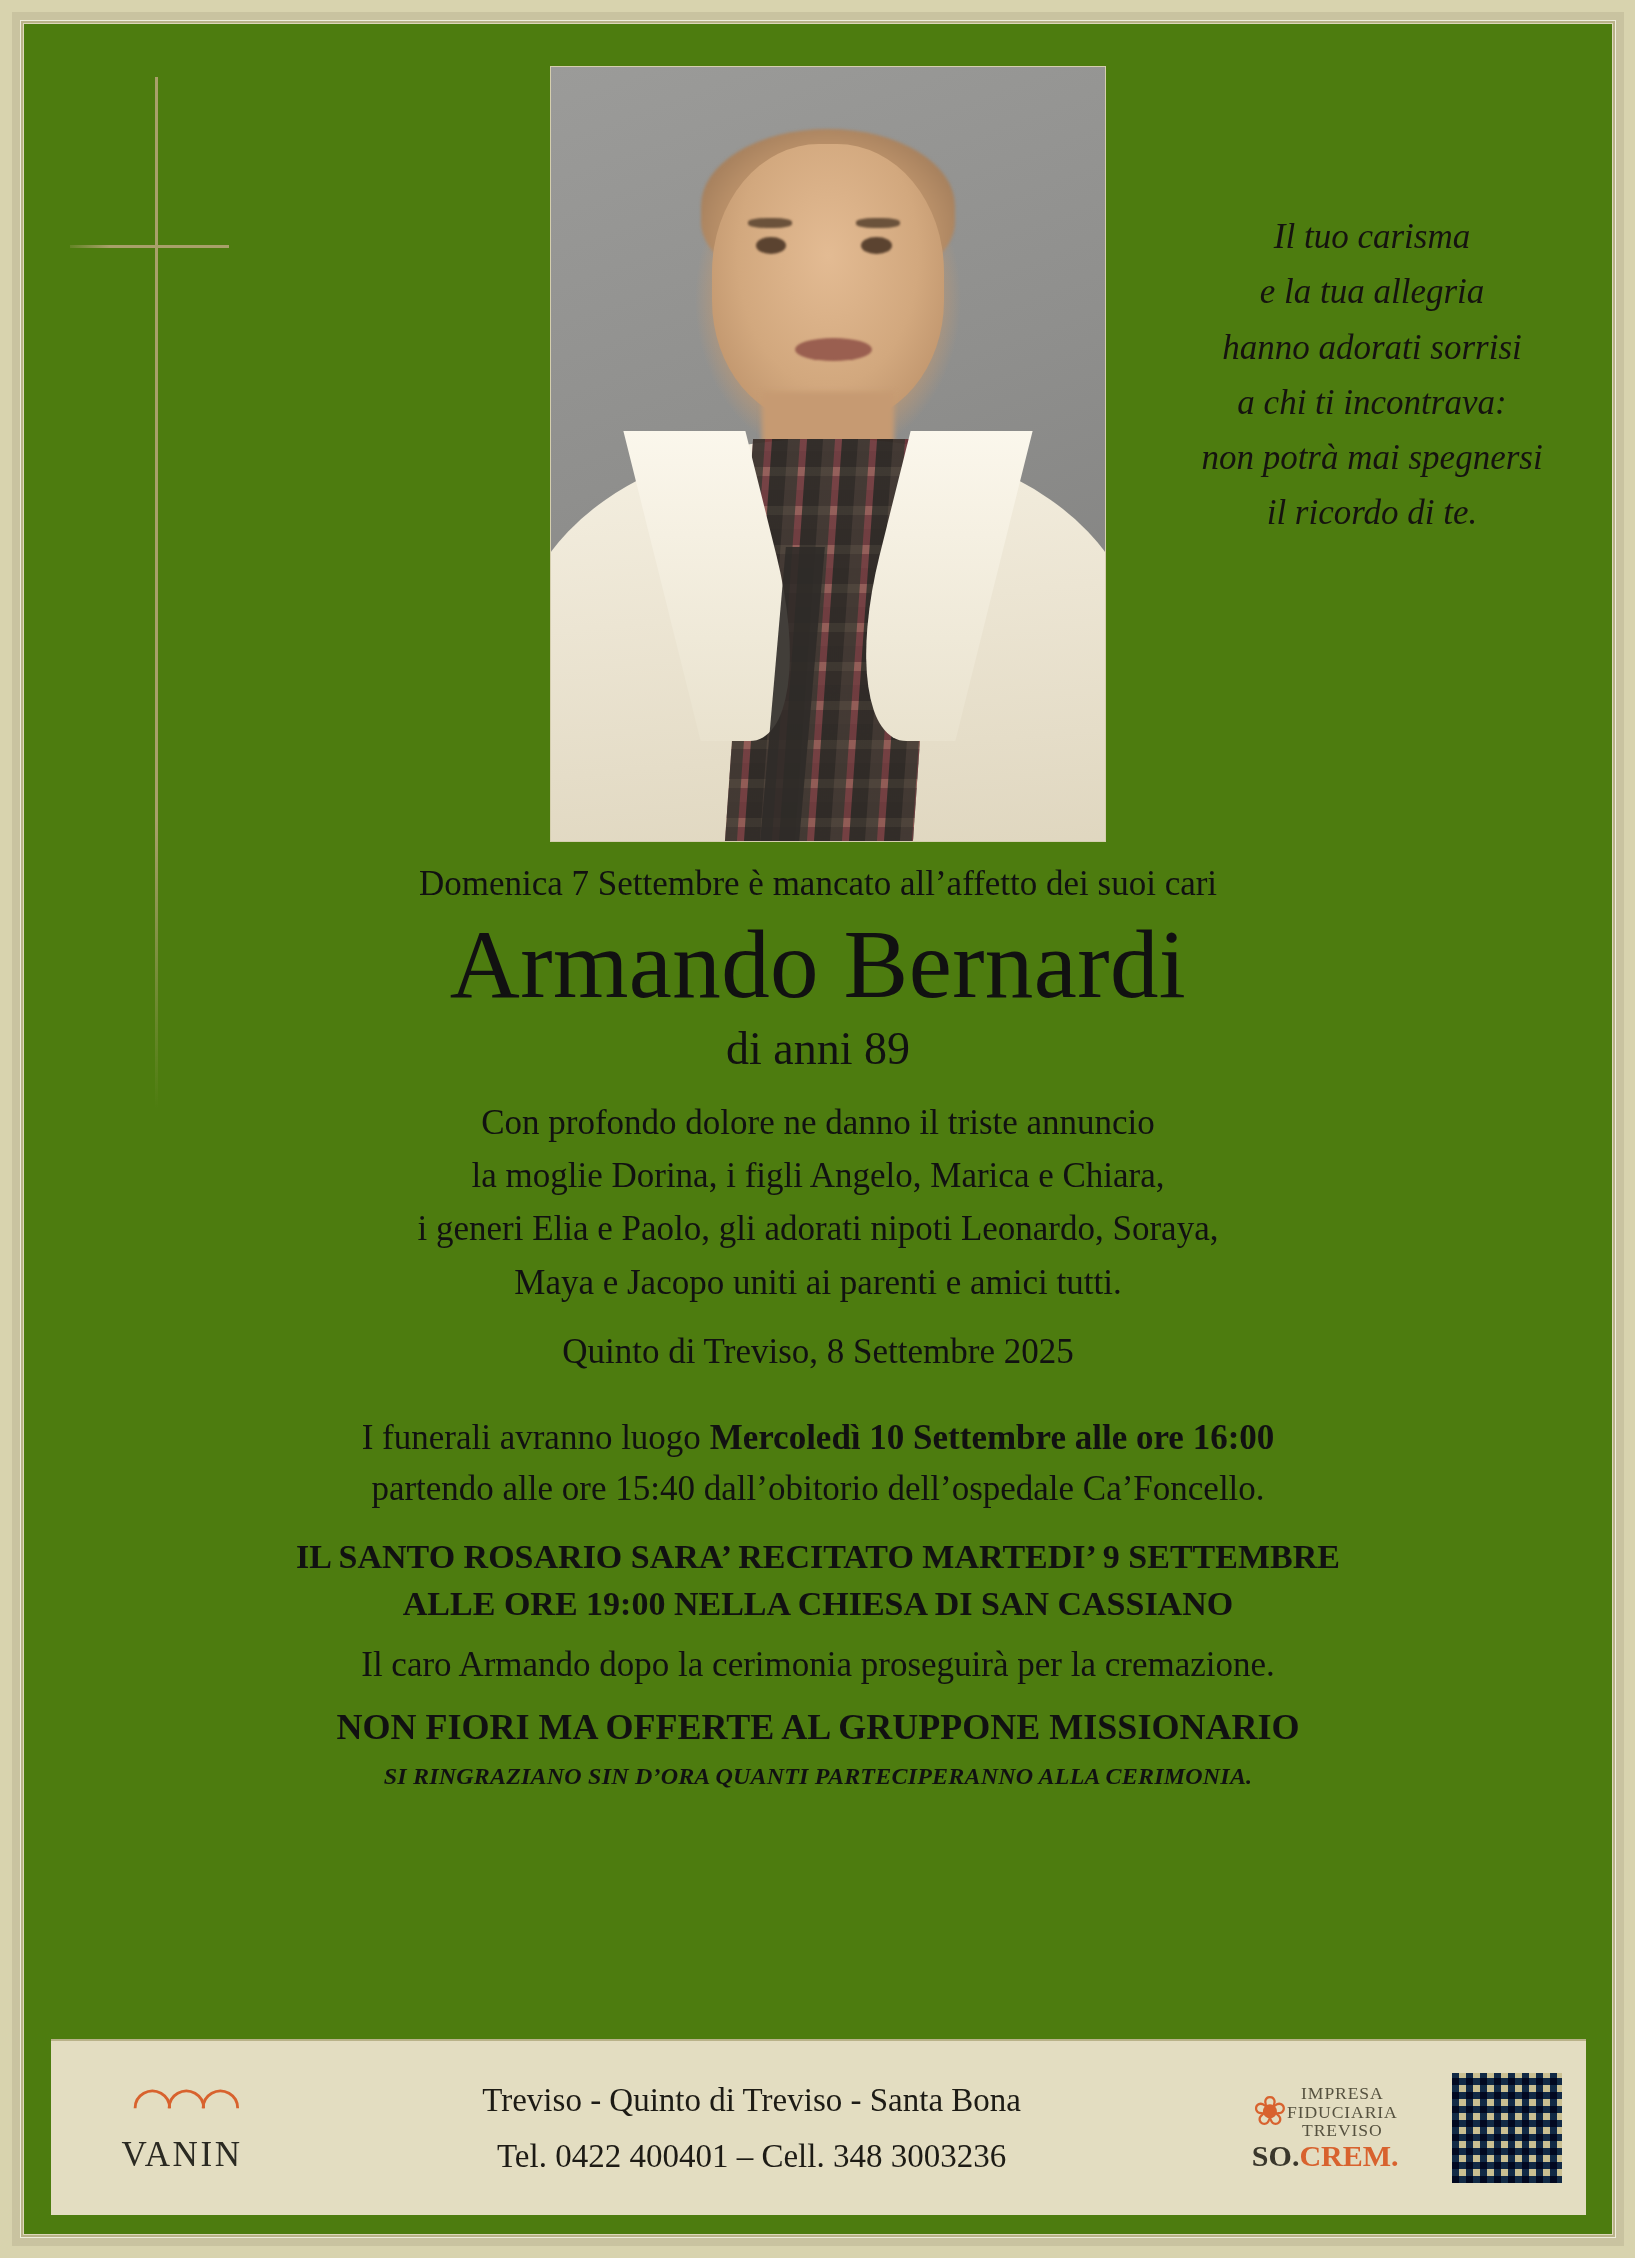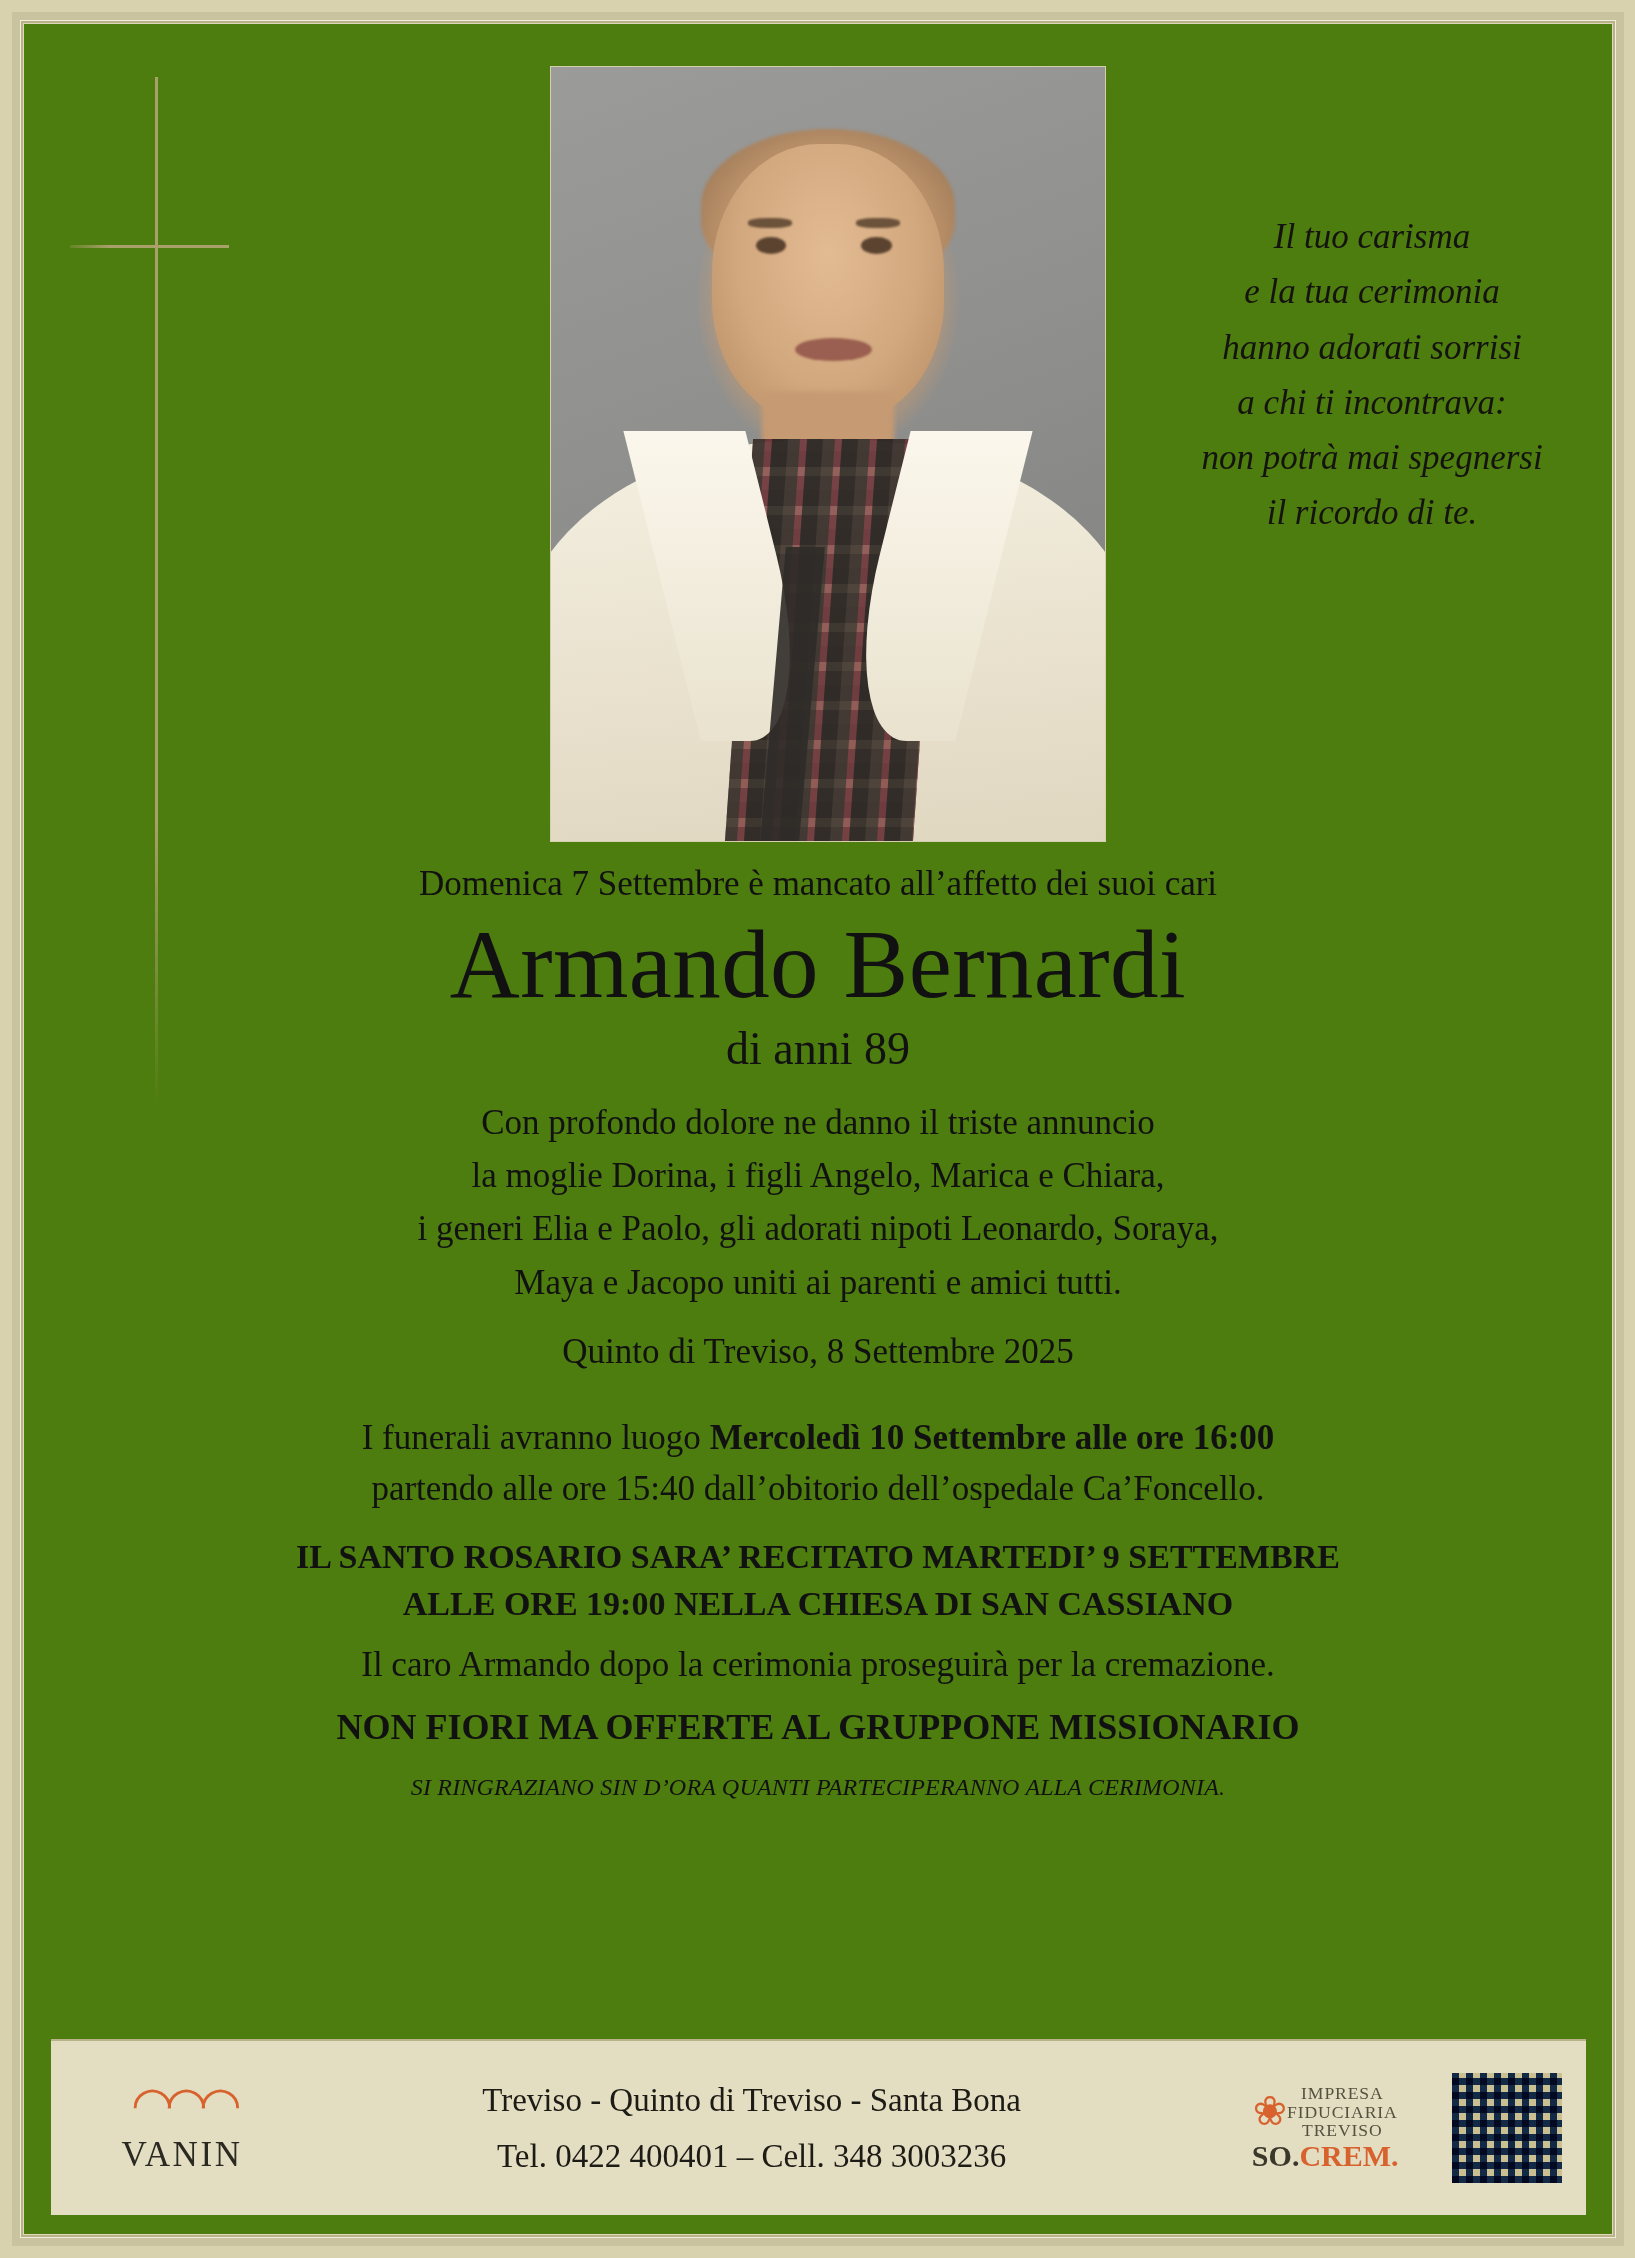--- a/index.html
+++ b/index.html
@@ -241,22 +241,22 @@
     margin-top: 17.6px;
   }
   .offers {
     font-size: 36px;
     font-weight: bold;
     margin-top: 21px;
   }
   .thanks {
     font-size: 24px;
     font-style: italic;
-    font-weight: normal;
-    margin-top: 26px;
+    font-weight: bold;
+    margin-top: 15px;
     letter-spacing: 0.2px;
   }
 
   
   .footer {
     position: absolute;
     left: 26.5px;
     right: 26.5px;
     bottom: 19.4px;
     height: 176px;
@@ -351,21 +351,21 @@
         <div class="p-sweater"></div>
         <div class="p-scarf"></div>
         <div class="p-collar-l"></div>
         <div class="p-collar-r"></div>
         <div class="p-stripe"></div>
       </div>
     </div>
 
     <div class="poem">
       <div>Il tuo carisma</div>
-      <div>e la tua cerimonia</div>
+      <div>e la tua allegria</div>
       <div>hanno adorati sorrisi</div>
       <div>a chi ti incontrava:</div>
       <div>non potrà mai spegnersi</div>
       <div>il ricordo di te.</div>
     </div>
 
     <div class="main">
       <div class="line-announce">Domenica 7 Settembre è mancato all’affetto dei suoi cari</div>
       <div class="deceased-name">Armando Bernardi</div>
       <div class="age">di anni 89</div>

